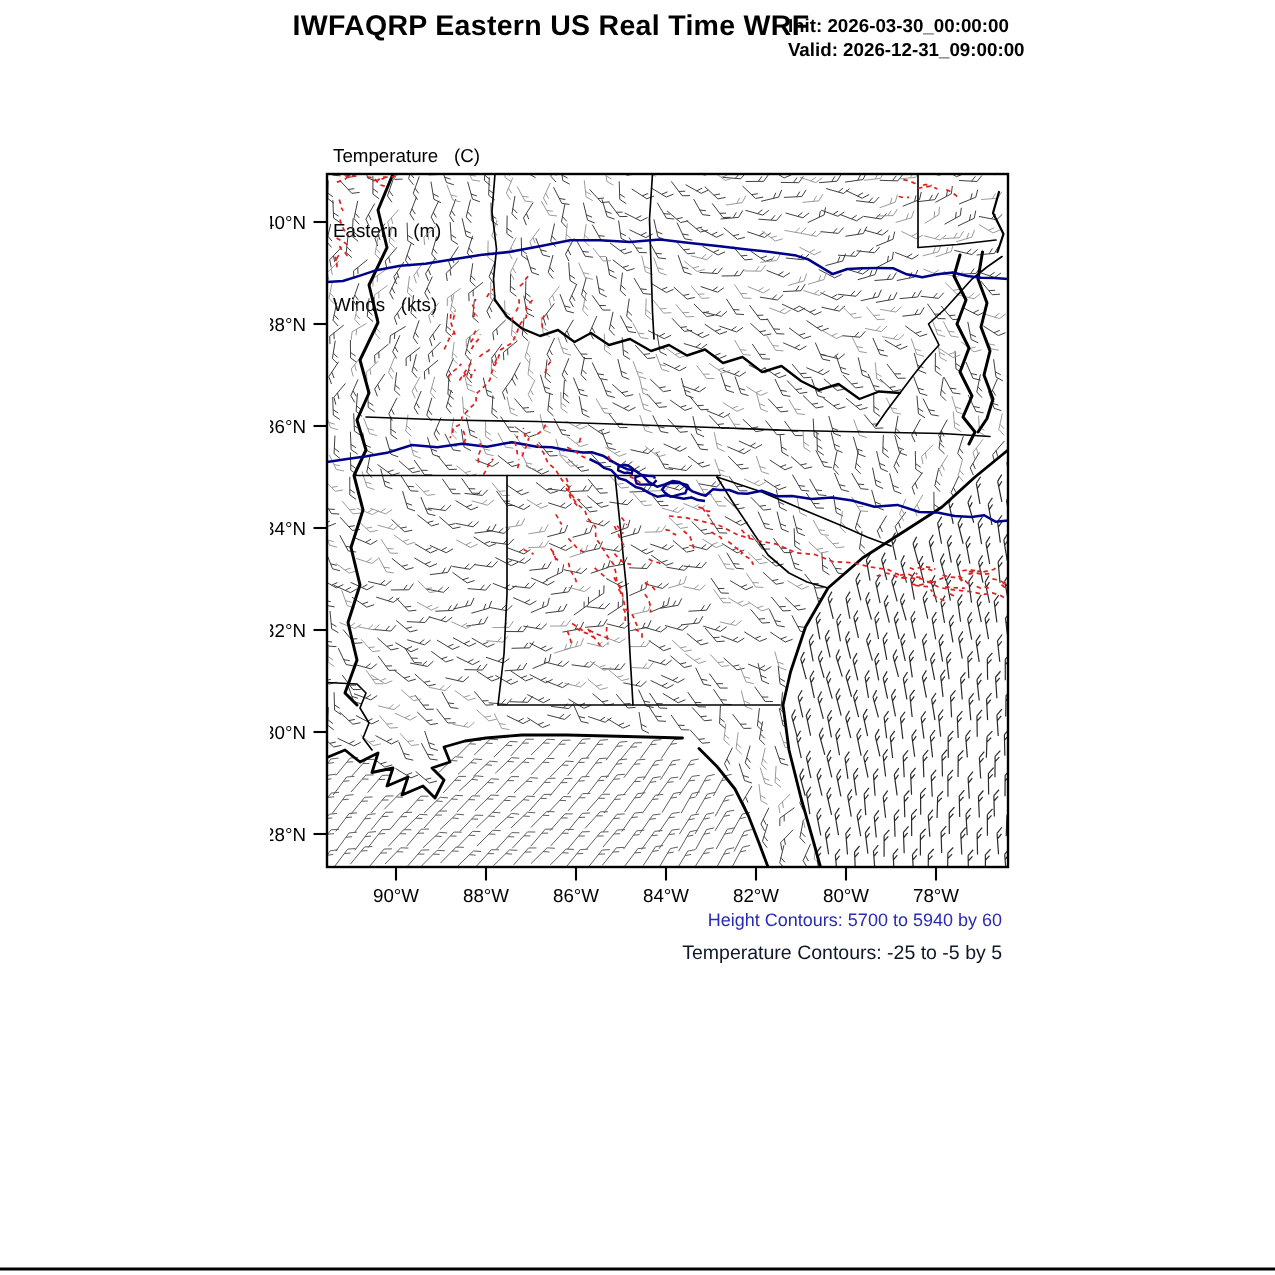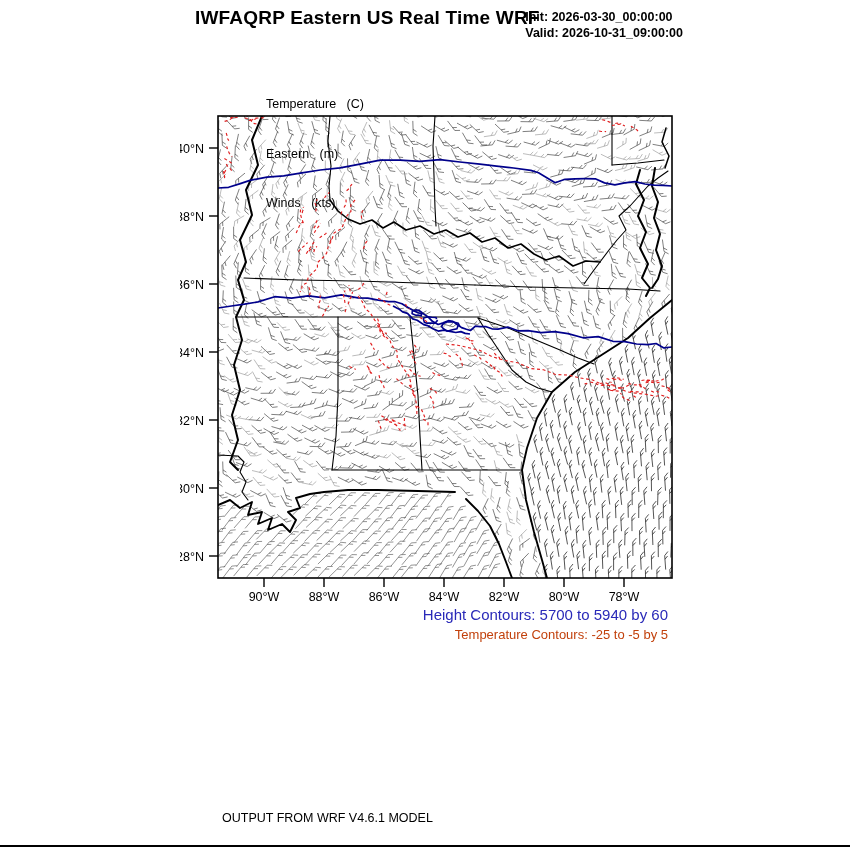--- a/index.html
+++ b/index.html
@@ -3,36 +3,36 @@
 <meta charset="utf-8">
 <style>
   html,body{margin:0;padding:0;}
   body{
     width:850px;height:850px;position:relative;background:#ffffff;
     font-family:"Liberation Sans", sans-serif;color:#000;overflow:hidden;
   }
   .abs{position:absolute;}
   #title{left:195px;top:7px;width:350px;font-size:19px;font-weight:bold;letter-spacing:0.2px;}
   #initvalid{top:10px;right:167px;text-align:left;font-size:12.5px;font-weight:bold;line-height:15.5px;}
-  #legend{left:222px;top:63px;font-size:12.5px;line-height:16.5px;white-space:pre;margin-left:44px;}
+  #legend{left:222px;top:63px;font-size:12.5px;line-height:16.5px;white-space:pre;}
   #mapsvg{left:180px;top:106px;}
   svg text{font-family:"Liberation Sans",sans-serif;}
-  #height-caption{top:606px;right:182px;font-size:15px;}
+  #height-caption{top:606px;right:182px;font-size:12px;}
   #temp-caption{top:627px;right:182px;font-size:13px;}
   #footer{left:222px;top:810px;font-size:12.5px;line-height:16px;}
   #bottom-rule{left:0;top:845px;width:850px;height:2px;background:#000;}
 </style>
 </head>
 <body>
 
 <div class="abs" id="title">IWFAQRP Eastern US Real Time WRF</div>
 
 <div class="abs" id="initvalid">
   <div>Init: 2026-03-30_00:00:00</div>
-  <div>Valid: 2026-10-31_09:00:00</div>
+  <div>Valid: 2026-12-31_09:00:00</div>
 </div>
 
 <div class="abs" id="legend">
   <div>Temperature   (C)</div>
   <div>Eastern   (m)</div>
   <div>Winds   (kts)</div>
 </div>
 
 <svg class="abs" id="mapsvg" width="510" height="502" viewBox="0 0 510 502" xmlns="http://www.w3.org/2000/svg">
     <defs>
@@ -103,19 +103,18 @@
     <text x="264" y="495" text-anchor="middle" font-size="12.5" fill="#000">84°W</text>
     <line x1="324" y1="472" x2="324" y2="481" stroke="#000" stroke-width="1.4"></line>
     <text x="324" y="495" text-anchor="middle" font-size="12.5" fill="#000">82°W</text>
     <line x1="384" y1="472" x2="384" y2="481" stroke="#000" stroke-width="1.4"></line>
     <text x="384" y="495" text-anchor="middle" font-size="12.5" fill="#000">80°W</text>
     <line x1="444" y1="472" x2="444" y2="481" stroke="#000" stroke-width="1.4"></line>
     <text x="444" y="495" text-anchor="middle" font-size="12.5" fill="#000">78°W</text>
   </svg>
 
 <div class="abs" id="height-caption" style="color: rgb(41, 41, 184);">Height Contours: 5700 to 5940 by 60</div>
-<div class="abs" id="temp-caption" style="color: #c2410c;">Temperature Contours: -25 to -5 by 5</div>
+<div class="abs" id="temp-caption" style="color: #0f172a;">Temperature Contours: -25 to -5 by 5</div>
 
 <div class="abs" id="footer">
-  <div>OUTPUT FROM WRF V4.6.1 MODEL</div>
 </div>
 
 <div class="abs" id="bottom-rule"></div>
 
 </body></html>

